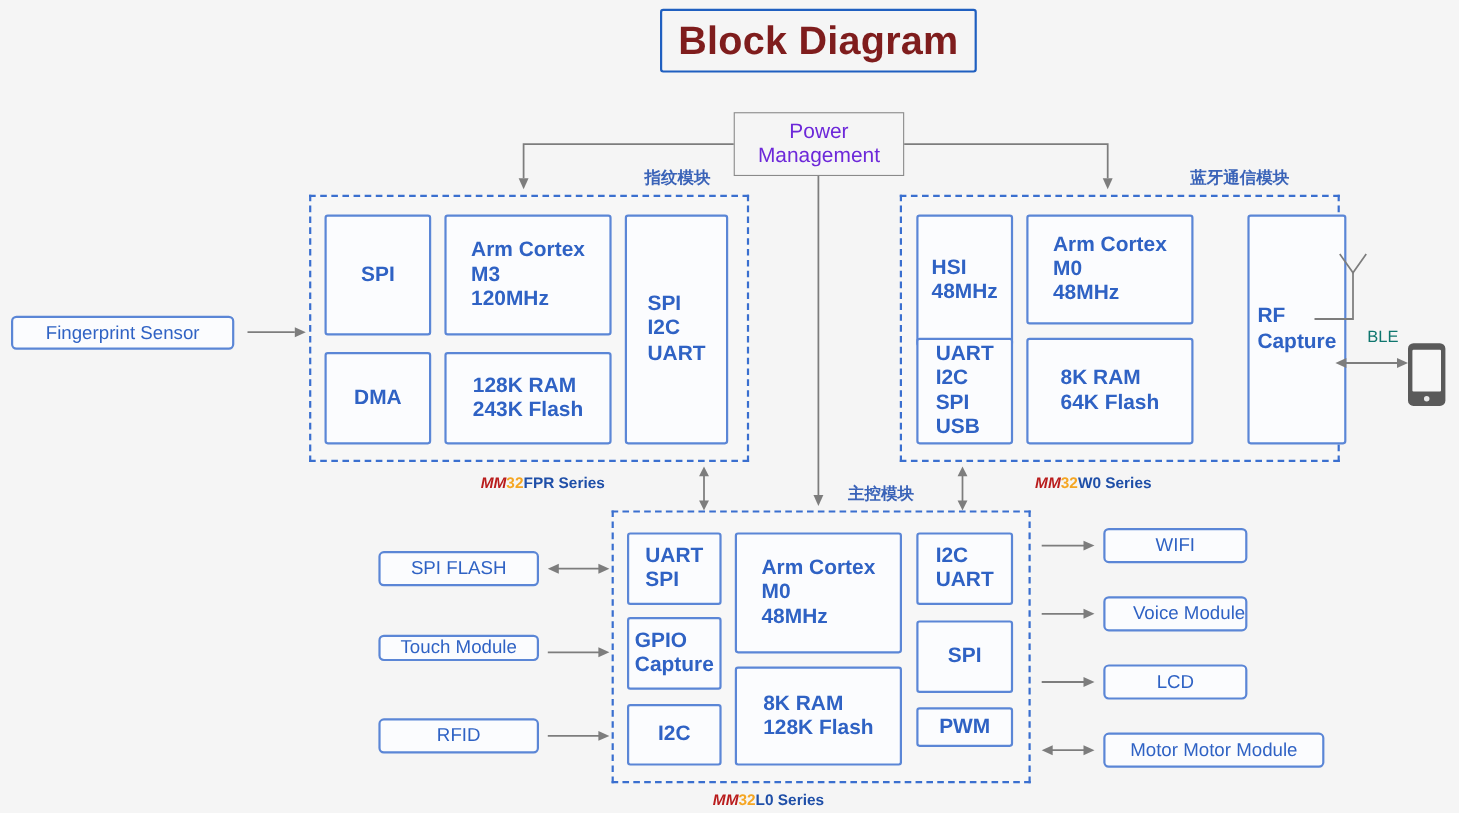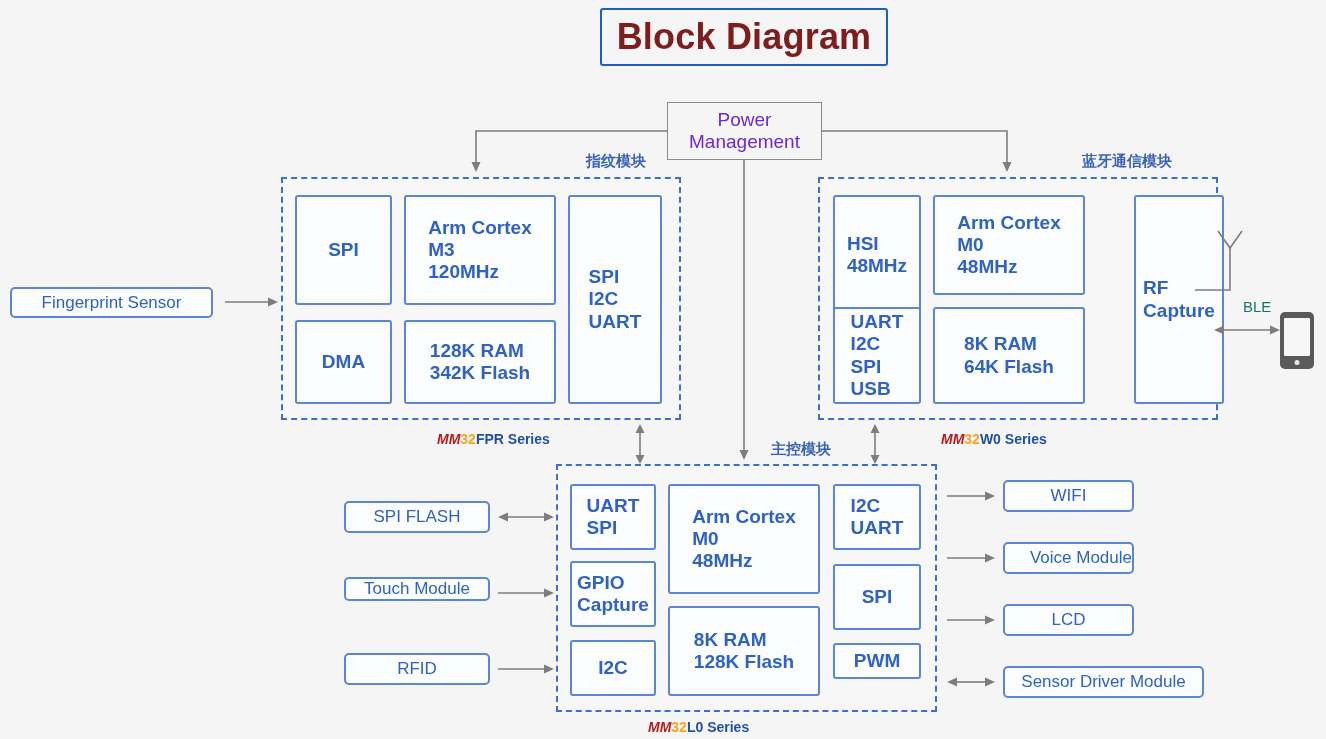--- a/index.html
+++ b/index.html
@@ -166,21 +166,21 @@
         <div>I2C</div>
         <div>UART</div>
       </span>
   </div>
   <div class="abs blk" style="left:295px;top:320px;width:97px;height:84px;">
     <span>DMA</span>
   </div>
   <div class="abs blk" style="left:404px;top:320px;width:152px;height:84px;">
     <span>
         <div>128K RAM</div>
-        <div>342K Flash</div>
+        <div>243K Flash</div>
       </span>
   </div>
   <div class="abs series" id="ser-fp">
     <span class="mm">MM</span><span class="n">32</span><span>FPR Series</span>
   </div>
 
   <div class="abs cn-label" id="cn-bt">蓝牙通信模块</div>
   <div class="abs module" id="mod-bt"></div>
 
   <div class="abs blk" style="left:833px;top:195px;width:88px;height:120px;">
@@ -319,21 +319,21 @@
   <div class="abs pill" style="left:1003px;top:480px;width:131px;height:32px;">
     <span>WIFI</span>
   </div>
   <div class="abs pill" style="left:1003px;top:542px;width:131px;height:32px;justify-content:flex-end;">
     <span>Voice Module</span>
   </div>
   <div class="abs pill" style="left:1003px;top:604px;width:131px;height:32px;">
     <span>LCD</span>
   </div>
   <div class="abs pill" style="left:1003px;top:666px;width:201px;height:32px;">
-    <span>Sensor Driver Module</span>
+    <span>Motor Motor Module</span>
   </div>
 
   <svg class="arrow-svg" style="left:0;top:0;width:1326px;height:739px;">
 
     <path class="aline" d="M947,496 L987,496"></path>
     <path class="ahead" d="M995,496 l-10,-4.5 l0,9 z"></path>
 
     <path class="aline" d="M947,558 L987,558"></path>
     <path class="ahead" d="M995,558 l-10,-4.5 l0,9 z"></path>
 

